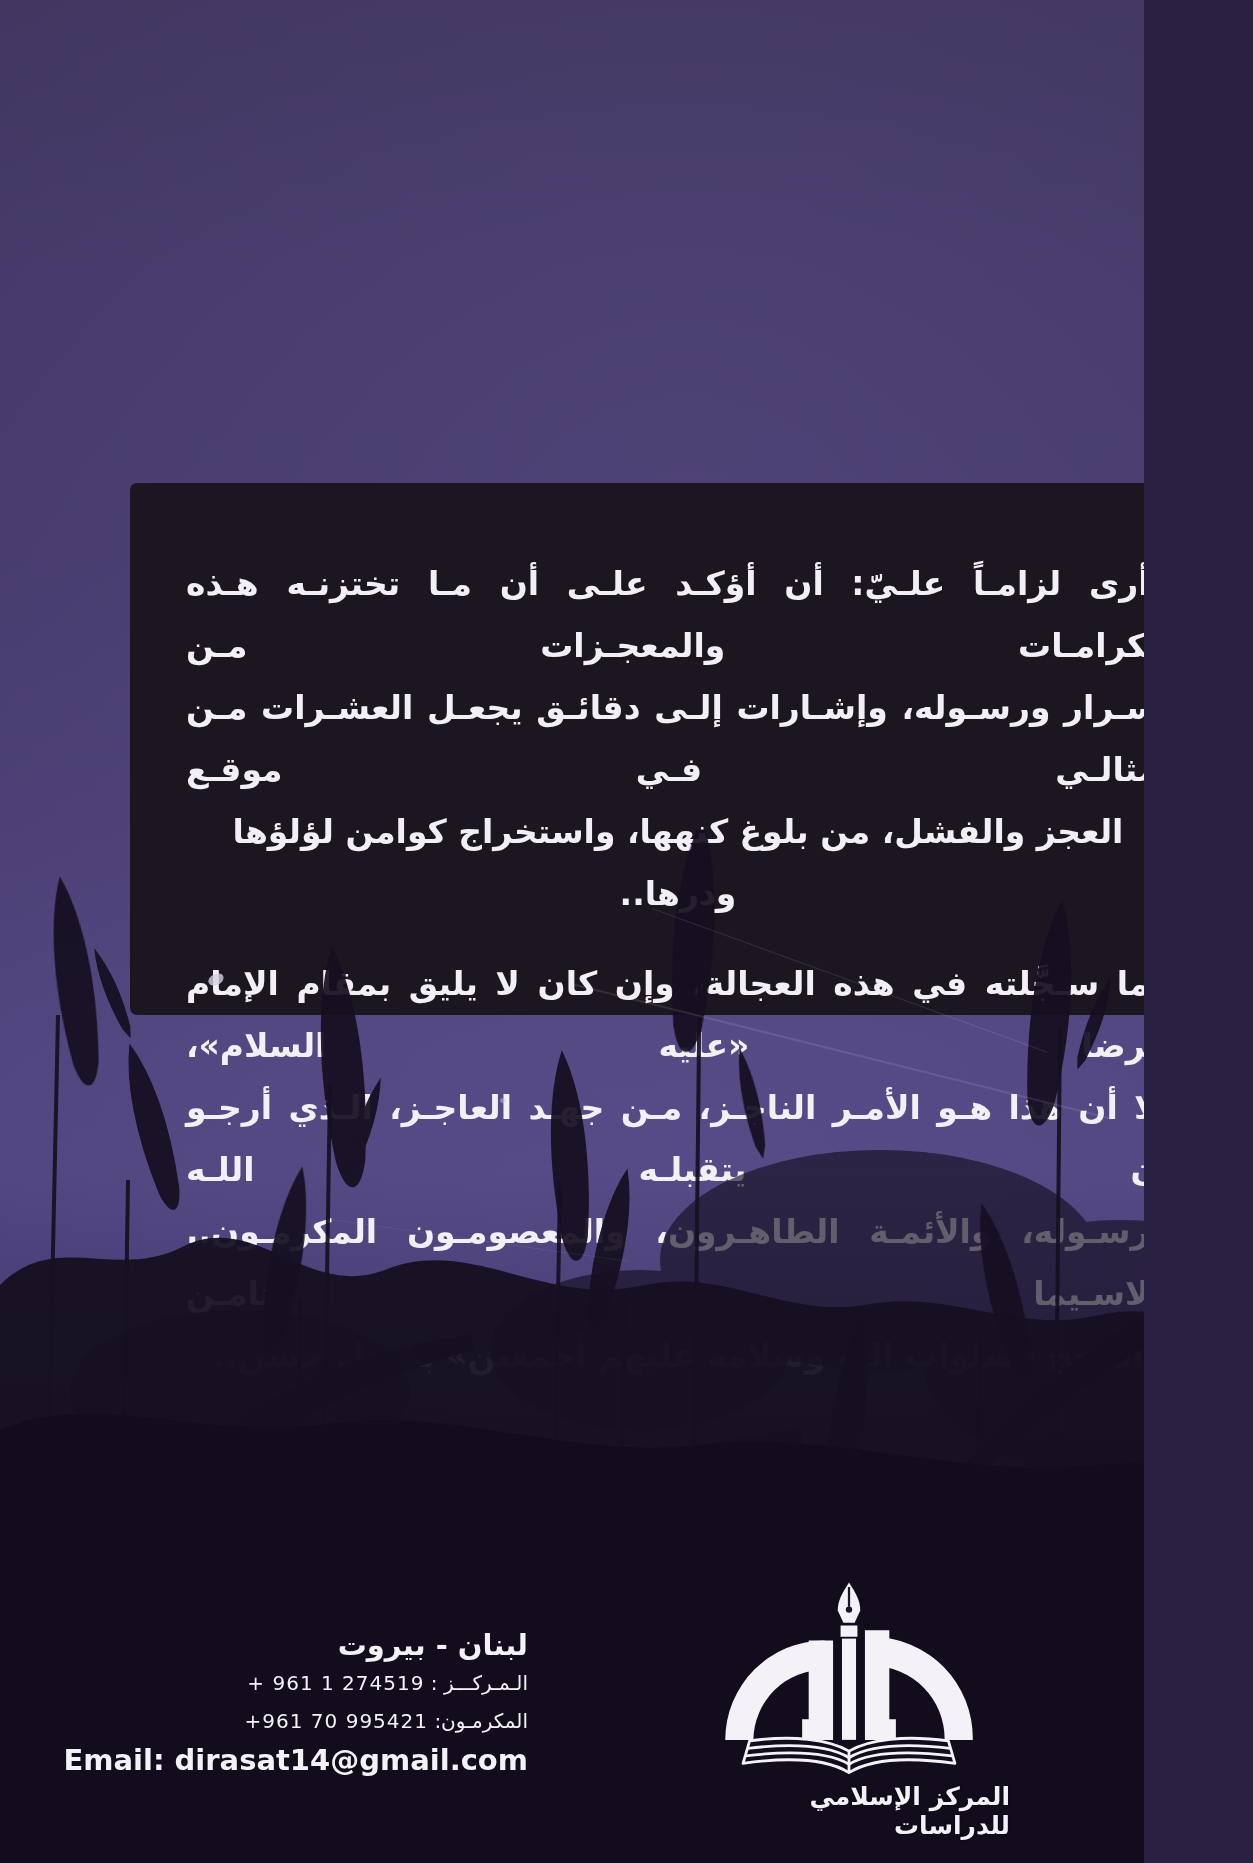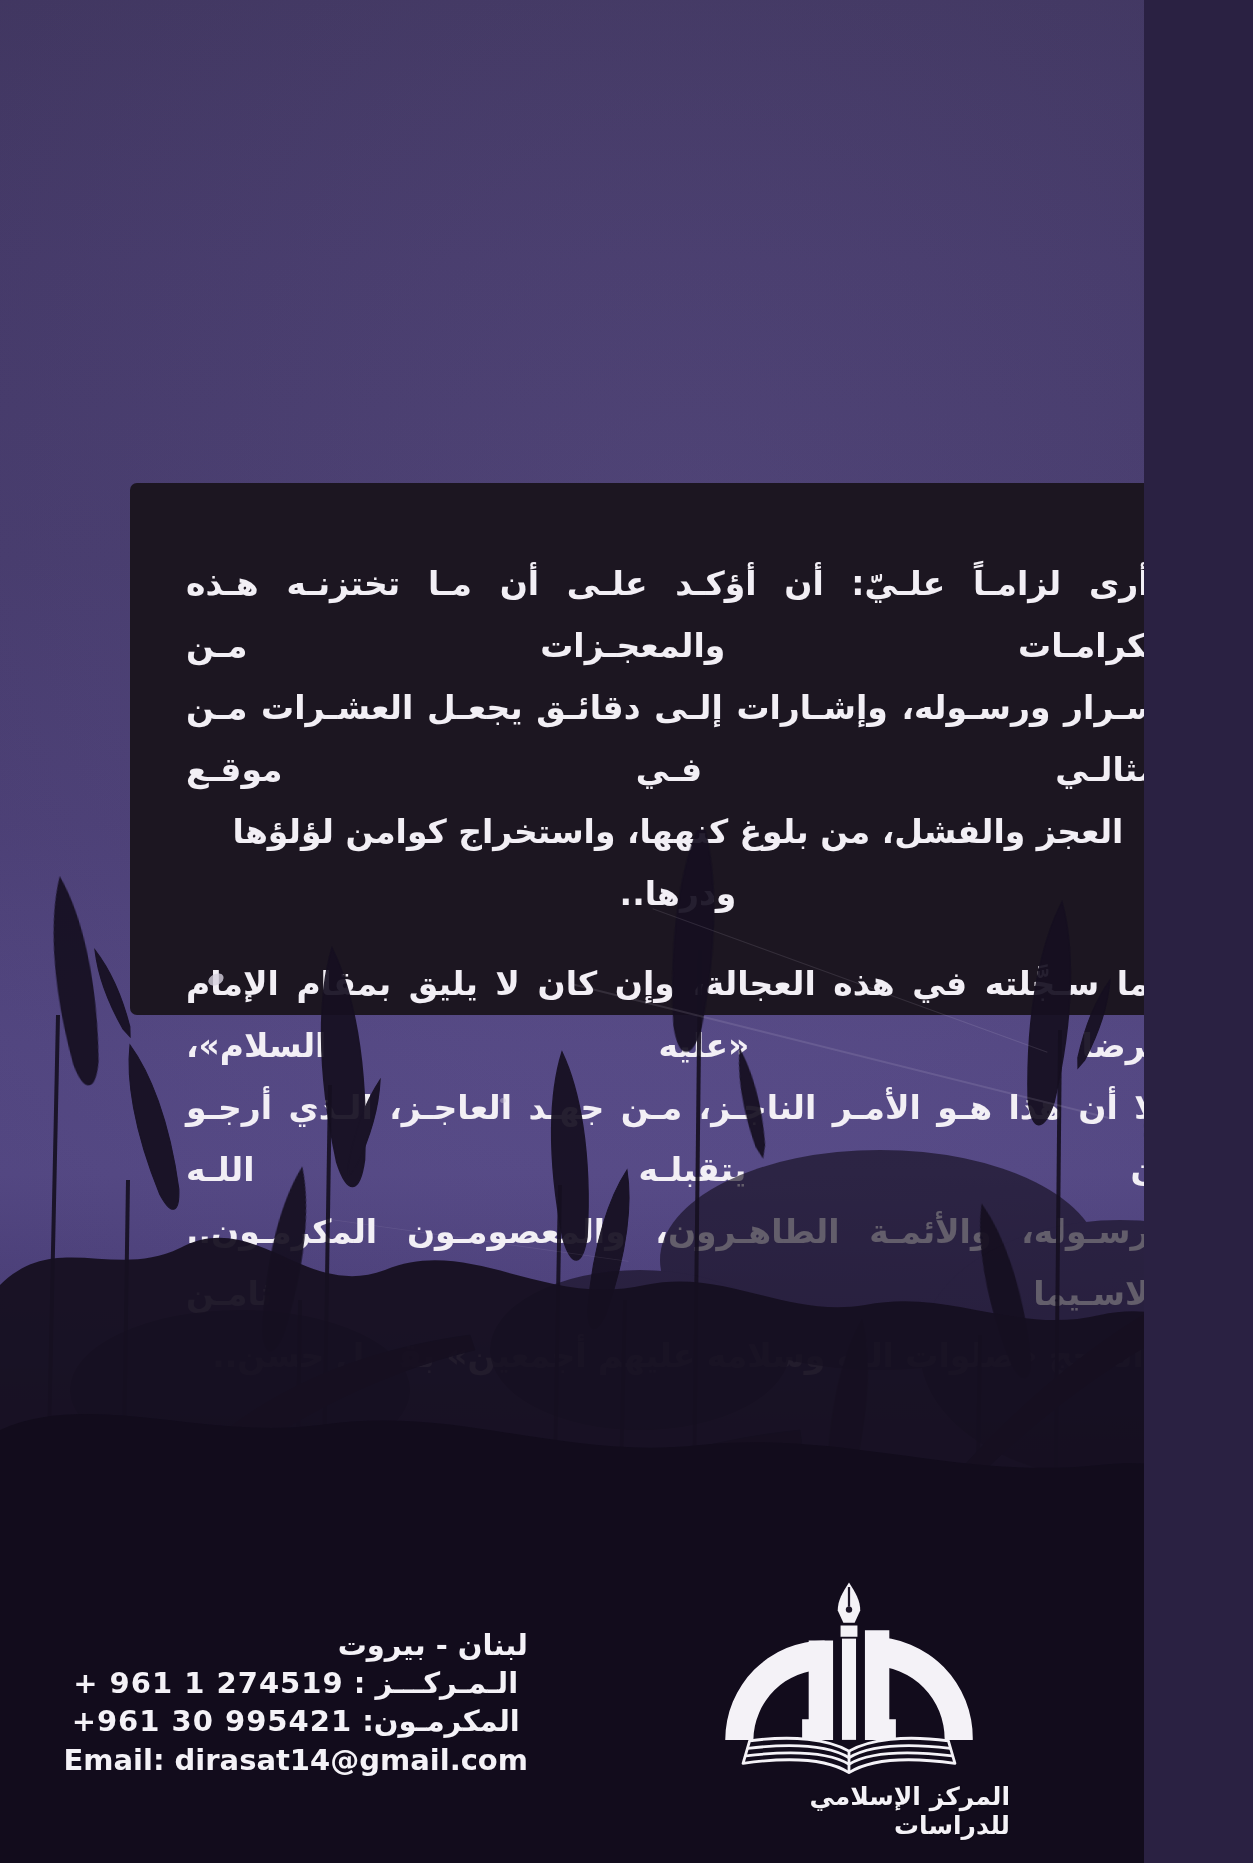--- a/index.html
+++ b/index.html
@@ -50,21 +50,21 @@
   .s1{left:560px;top:1050px;width:560px;height:2px;transform:rotate(14deg);}
   .s2{left:640px;top:980px;width:420px;height:1px;transform:rotate(20deg);}
   .s3{left:330px;top:1240px;width:300px;height:1px;transform:rotate(8deg);opacity:.7;}
   
   .grass{position:absolute;left:0;top:830px;width:1253px;height:1033px;}
   
   .contact{
     position:absolute;right:616px;top:1626px;
     direction:rtl;text-align:right;color:#f4f2f7;white-space:nowrap;
   }
-  .contact .row{font-weight:bold;font-size:29px;line-height:38px;text-align:center;}
+  .contact .row{font-weight:normal;font-size:20px;line-height:38px;}
   .contact .loc{font-weight:bold;font-size:29px;line-height:38px;}
   .contact .num{display:inline-block;direction:ltr;unicode-bidi:isolate;letter-spacing:1px;}
   .contact .email-row{direction:ltr;unicode-bidi:isolate;font-weight:bold;font-size:29px;line-height:40px;}
   
   .logo{position:absolute;left:688px;top:1578px;width:322px;color:#f4f2f7;}
   .logo svg{display:block;margin:0 auto;}
   .logo-caption{
     margin-top:4px;font-size:25px;font-weight:bold;direction:rtl;
     text-shadow:0 0 2px rgba(0,0,0,.6);
   }
@@ -158,21 +158,21 @@
   <div class="speck2"></div>
 
   <div class="contact">
     <div class="loc">لبنان - بيروت</div>
     <div class="row">
       <span>الـمـركـــز :</span>
       <span class="num">+ 961 1 274519</span>
     </div>
     <div class="row">
       <span>المكرمـون:</span>
-      <span class="num">+961 30 995421</span>
+      <span class="num">+961 70 995421</span>
     </div>
     <div class="email-row">
       <span>Email:</span>
       <span>dirasat14@gmail.com</span>
     </div>
   </div>
 
   <div class="logo">
     <svg width="300" height="200" viewBox="0 0 320 212" aria-hidden="true">
       <g fill="#f4f2f7">

